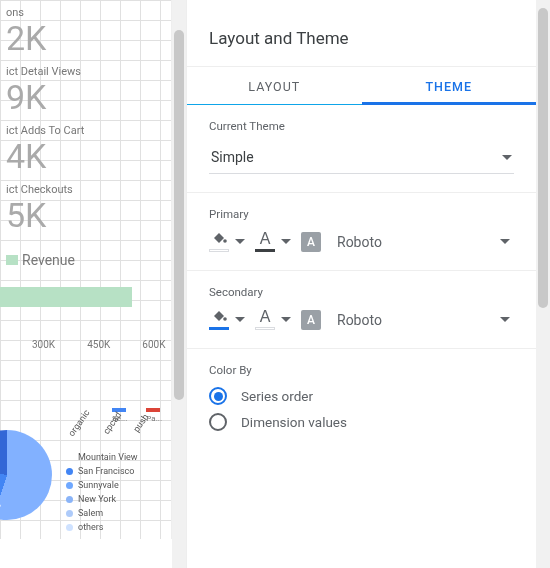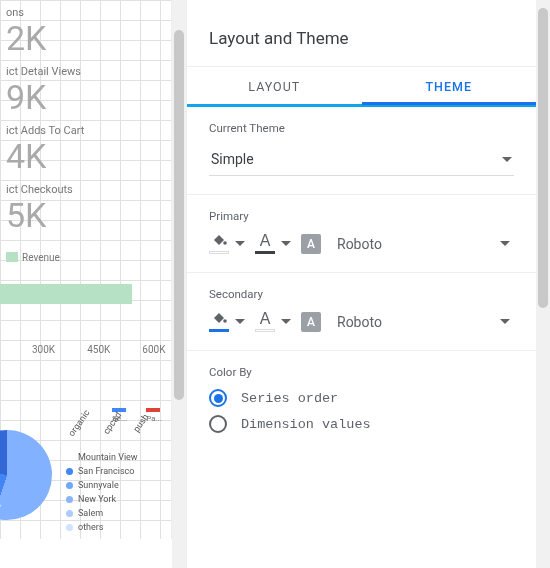--- a/index.html
+++ b/index.html
@@ -13,24 +13,24 @@
     background-image:
       linear-gradient(#e0e0e0 1px, transparent 1px),
       linear-gradient(90deg, #e0e0e0 1px, transparent 1px);
     background-size: 20px 20px;
     border-right: 1px solid #eee;
   }
   .canvas-inner { position: absolute; left: -28px; top: 0; width: 200px; }
   .metric-label { font-size: 11px; color: #777; margin-bottom: 2px; white-space: nowrap; }
   .metric-value { font-size: 30px; font-weight: 400; color: #aaa; line-height: 1.0; margin-bottom: 10px;}
   .mv-top { font-size: 34px; }
-  .legend-chip { display:inline-flex; font-size:10px; color:#777; margin-top:10px; }
+  .legend-chip { display:inline-flex; align-items:center; font-size:14px; color:#777; margin-top:10px; }
   .legend-sw { width:12px; height:10px; background:#b7e1c5; display:inline-block; margin-right:4px;}
   .hbar { height: 20px; width: 160px; background:#b7e1c5; margin: 18px 0 0 0;}
-  .axis-ticks { display:flex; gap:32px; font-size:10px; color:#777; margin: 40px 0 0 60px;}
+  .axis-ticks { display:flex; gap:32px; font-size:10px; color:#777; margin: 32px 0 0 60px;}
   .mini-legend { position:absolute; top:405px; left:112px; display:flex; gap:10px; font-size:8px; color:#777;}
   .mini-legend span.box { width:14px; height:4px; display:inline-block; margin-right:2px;}
   .mini-legend .l1 .box{ background:#4285f4;}
   .mini-legend .l2 .box{ background:#db4437;}
   .diag-labels { position:absolute; top:418px; left:64px; font-size:9px; color:#555; }
   .diag-labels span{ display:inline-block; transform:rotate(-55deg); margin-right:4px;}
   .pie { position:absolute; top:430px; left:-38px; width:90px; height:90px; border-radius:50%;
          background: conic-gradient(#82b1ff 0 55%, #4285f4 55% 78%, #3367d6 78% 100%); }
   .pie-label { position:absolute; font-size:8px; color:#fff; }
   .cities { position:absolute; top:450px; left:66px; font-size:9px; color:#555; line-height:14px;}
@@ -38,37 +38,37 @@
   .dot{ width:7px; height:7px; border-radius:50%; display:inline-block; margin-right:5px;}
 
   
   .vtrack { width:14px; height:568px; background:#f1f1f1; position:relative;}
   .vthumb { position:absolute; top:30px; left:2px; width:10px; height:370px; background:#c8c8c8; border-radius:5px;}
 
   
   .side { flex:1; height:568px; display:flex; background:#fff;}
   .panel { flex:1; border-left:1px solid #eee; display:flex; flex-direction:column; position:relative;}
   .panel-title { padding:28px 22px 18px; font-size:17px; color:#3c4043; font-weight:400;}
-  .tabs { display:flex; border-top:1px solid #eee; border-bottom:3px solid #0ea5e9;}
+  .tabs { display:flex; border-top:1px solid #eee; border-bottom:1px solid #0ea5e9;}
   .tab { flex:1; text-align:center; padding:12px 0 10px; font-size:12.5px; letter-spacing:1px; color:#5f6368; cursor:pointer; position:relative;}
   .tab.active { color:#1a73e8; font-weight:500;}
   .tab.active::after{ content:""; position:absolute; left:0; right:0; bottom:-1px; height:3px; background:#1a73e8;}
   .section { padding:14px 22px 18px; border-bottom:1px solid #eee;}
   .section-label{ font-size:11.5px; color:#5f6368; margin-bottom:10px;}
   .select-row{ display:flex; align-items:center; justify-content:space-between; border-bottom:1px solid #dadce0; padding:6px 2px 8px; cursor:pointer;}
   .select-row span.val{ font-size:14px; color:#3c4043;}
   .caret{ width:0;height:0;border-left:5px solid transparent;border-right:5px solid transparent;border-top:5px solid #5f6368;}
   .style-row{ display:flex; align-items:center; gap:10px; }
   .tool{ display:flex; align-items:center; gap:6px; cursor:pointer;}
   .tool svg{ display:block;}
   .underline-bar{ height:3px; width:22px; margin-top:2px;}
   .font-badge{ width:20px;height:20px;background:#9aa0a6;color:#fff;font-size:12px;font-weight:500;display:flex;align-items:center;justify-content:center;border-radius:2px;}
   .font-row{ flex:1; display:flex; align-items:center; justify-content:space-between; margin-left:6px; cursor:pointer; padding-right:4px;gap:9px;}
   .font-row .name{ font-size:14px; color:#5f6368;}
-  .radio-row{ display:flex; align-items:center; gap:14px; margin:8px 0; cursor:pointer;font-family:Liberation Mono, monospace;}
+  .radio-row{ display:flex; align-items:center; gap:14px; margin:8px 0; cursor:pointer;}
   .radio{ width:18px; height:18px; border-radius:50%; border:2px solid #5f6368; display:flex; align-items:center; justify-content:center;}
   .radio.checked{ border-color:#1a73e8;}
   .radio.checked .inner{ width:9px;height:9px;border-radius:50%; background:#1a73e8;}
   .radio-label{ font-size:13.5px; color:#5f6368;}
   .vtrack2 { width:14px; height:568px; background:#f1f1f1; position:relative;}
   .vthumb2 { position:absolute; top:8px; left:2px; width:10px; height:300px; background:#c8c8c8; border-radius:5px;}
 </style>
 </head>
 <body>
 

